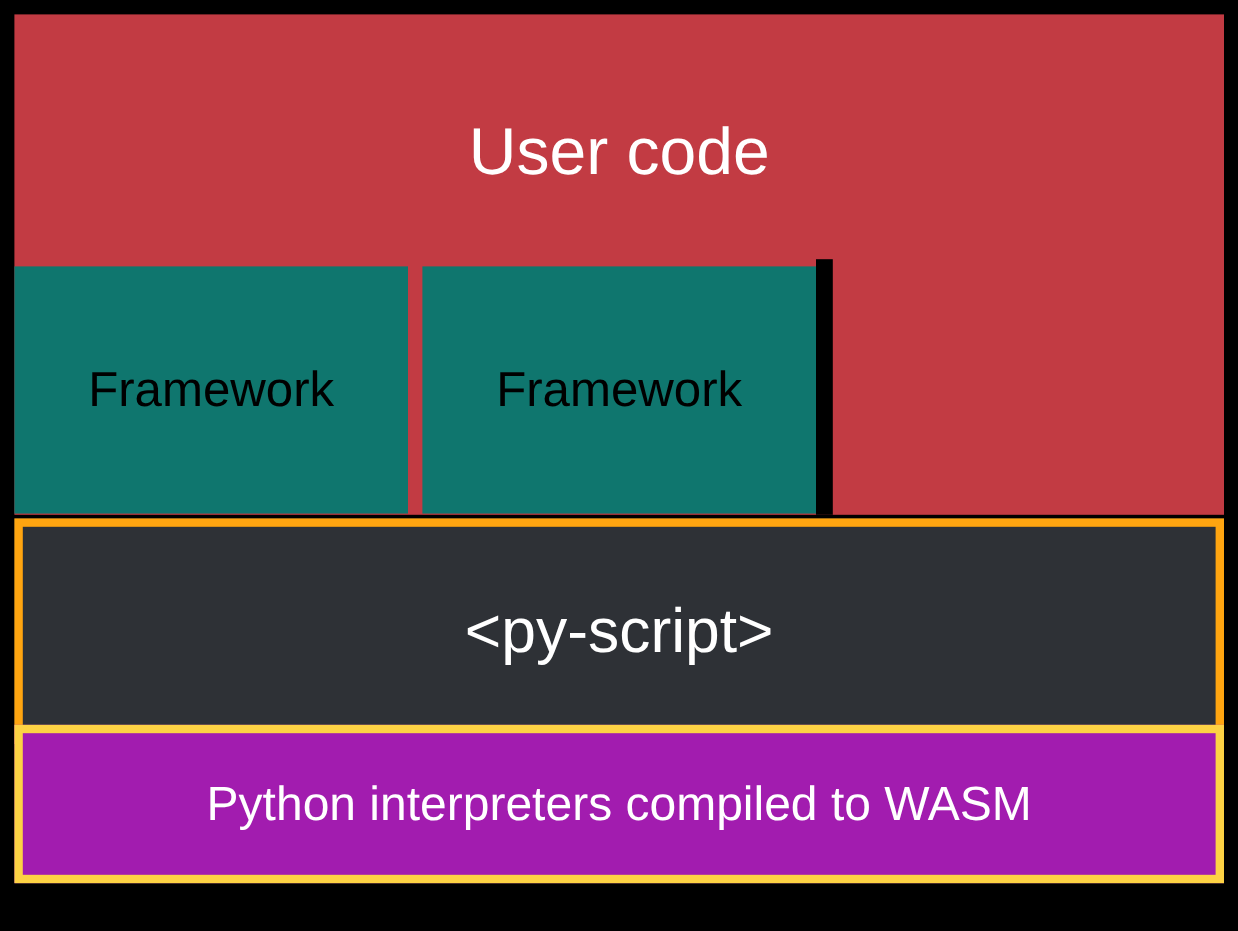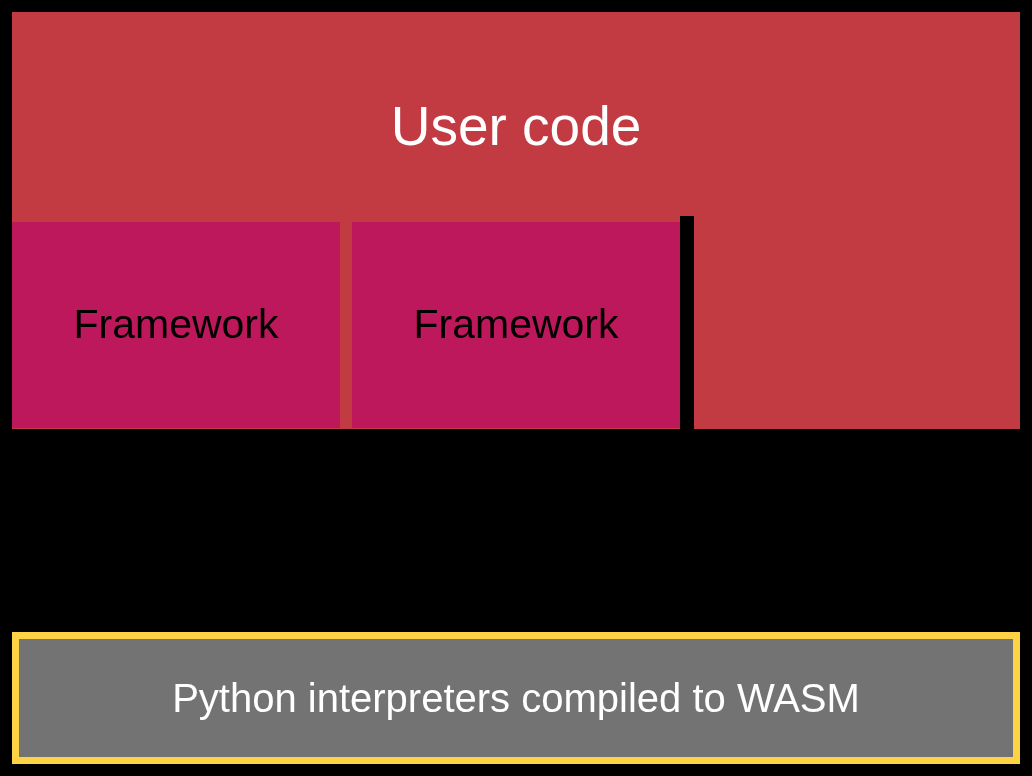--- a/index.html
+++ b/index.html
@@ -53,21 +53,21 @@
     top: 216px;
     width: 14px;
     height: 213px;
     background: #000000;
   }
 
   
   .framework-box {
     top: 222px;
     height: 206px;
-    background: #be185d;
+    background: #0f766e;
     color: #000000;
     font-size: 41px;
   }
   #framework-box-1 { left: 12px;  width: 328px; }
   #framework-box-2 { left: 352px; width: 328px; }
 
   
   #pyscript-box {
     left: 12px;
     top: 432px;
@@ -75,24 +75,24 @@
     height: 188px;
     background: #2e3136;
     border: 7px solid #ffa510;
     color: #ffffff;
     font-size: 52px;
   }
 
   
   #interpreters-box {
     left: 12px;
-    top: 632px;
+    top: 604px;
     width: 1008px;
     height: 132px;
-    background: #737373;
+    background: #a21caf;
     border: 7px solid #fdd244;
     color: #ffffff;
     font-size: 40px;
   }
 </style>
 </head>
 <body>
 
 <div id="canvas">
 
@@ -103,18 +103,21 @@
   <div id="framework-gutter"></div>
 
   <div class="box framework-box" id="framework-box-1">
     <span>Framework</span>
   </div>
 
   <div class="box framework-box" id="framework-box-2">
     <span>Framework</span>
   </div>
 
+  <div class="box" id="pyscript-box">
+    <span>&lt;py-script&gt;</span>
+  </div>
 
   <div class="box" id="interpreters-box">
     <span>Python interpreters compiled to WASM</span>
   </div>
 
 </div>
 
 </body></html>

